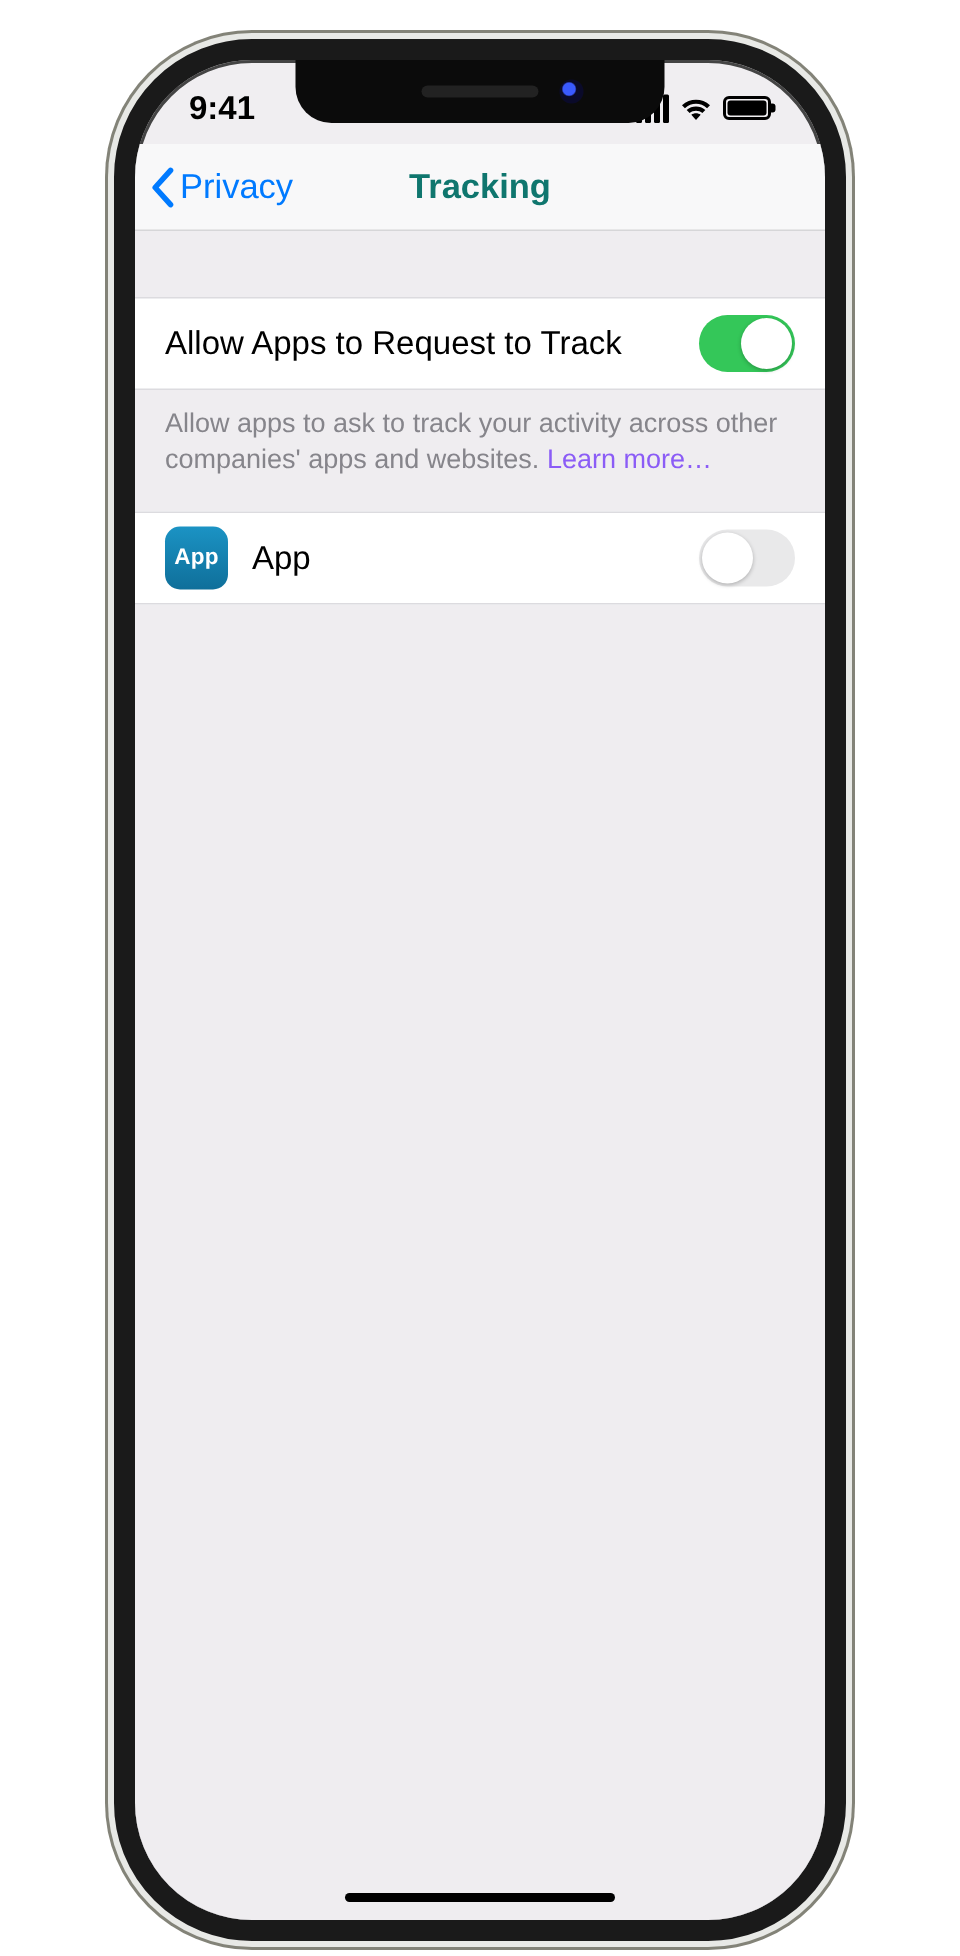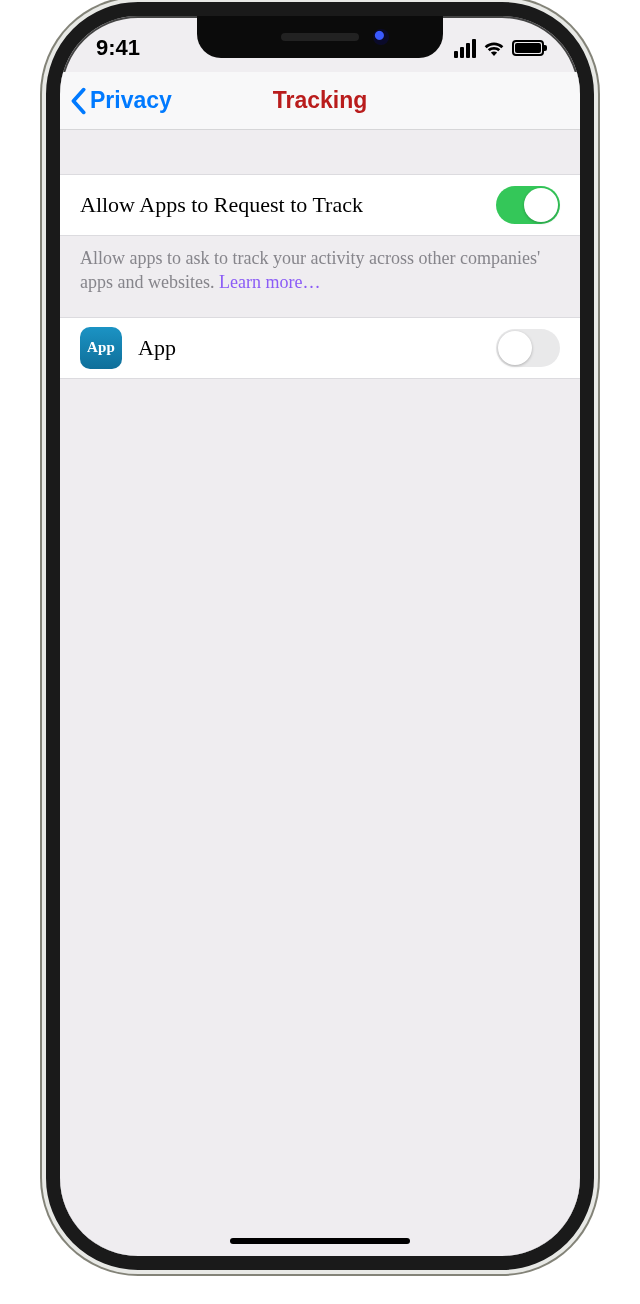--- a/index.html
+++ b/index.html
@@ -8,22 +8,22 @@
       background: #fff;
       font-family: -apple-system, BlinkMacSystemFont, "Helvetica Neue", Helvetica, Arial, sans-serif;
       width: 640px;
       height: 1304px;
       display: flex;
       justify-content: center;
       align-items: flex-start;
     }
 
     .device {
-      margin-top: 2px;
-      width: 548px;
+      margin-top: 26px;
+      width: 488px;
       height: 1268px;
       background: #f0eef1;
       border: 14px solid #1a1a1a;
       border-radius: 92px;
       box-shadow:
         inset 0 0 0 2px #444,
         0 0 0 4px #e8e9e6,
         0 0 0 6px #838378;
       position: relative;
       overflow: hidden;
@@ -157,49 +157,47 @@
       align-items: center;
     }
 
     .back-button {
       display: flex;
       align-items: center;
       color: #007aff;
       font-size: 23px;
       padding-left: 10px;
       cursor: pointer;
-      font-weight: bold;
     }
 
     .chevron-left {
       width: 16px;
       height: 28px;
       margin-right: 4px;
     }
 
     .nav-title {
       position: absolute;
       left: 0;
       right: 0;
       text-align: center;
       font-size: 23px;
       font-weight: 600;
-      color: #b91c1c;
+      color: #0f766e;
       pointer-events: none;
     }
 
     
     .content {
       position: absolute;
       top: 114px;
       left: 0;
       right: 0;
       bottom: 0;
       background: #efedf0;
-      font-family: Liberation Serif, serif;
     }
 
     .section-gap { height: 44px; }
 
     .row {
       background: #fff;
       border-top: 1px solid #dcdbdf;
       border-bottom: 1px solid #dcdbdf;
       display: flex;
       align-items: center;

